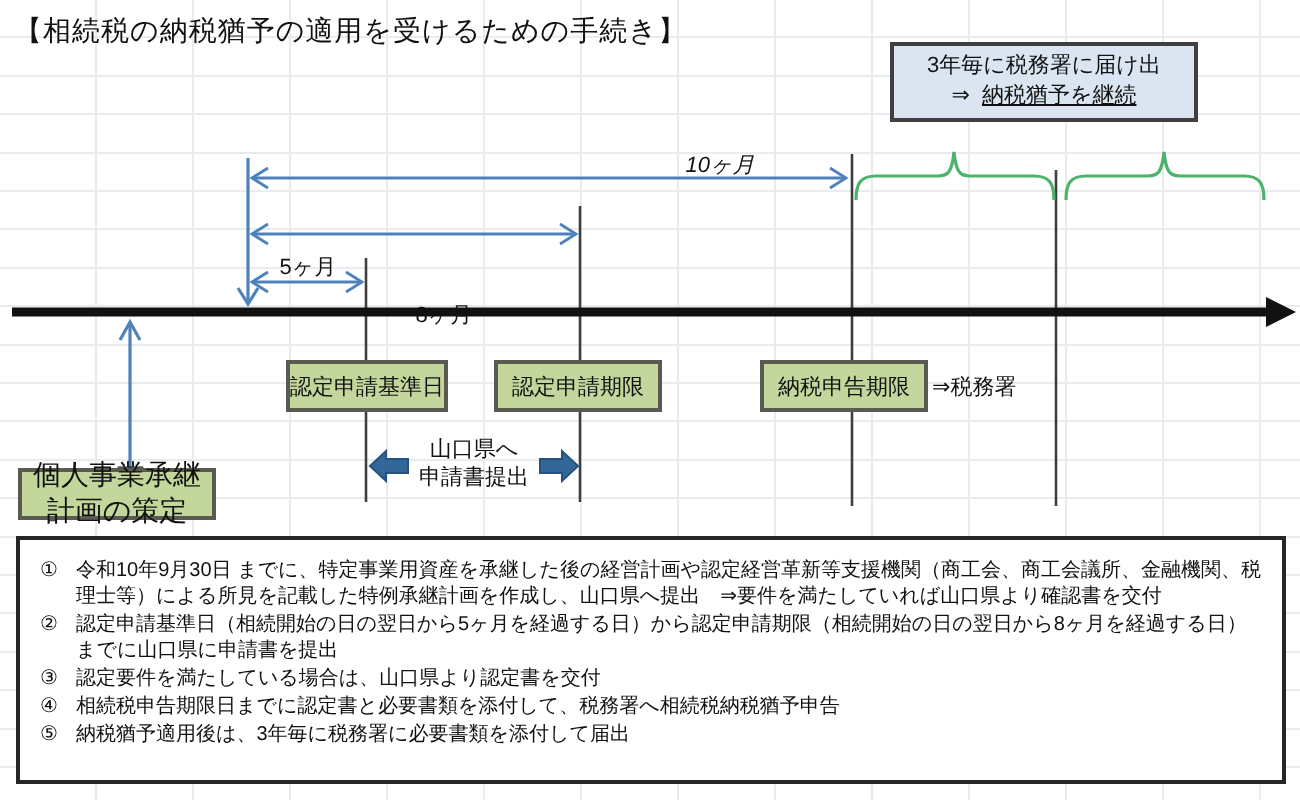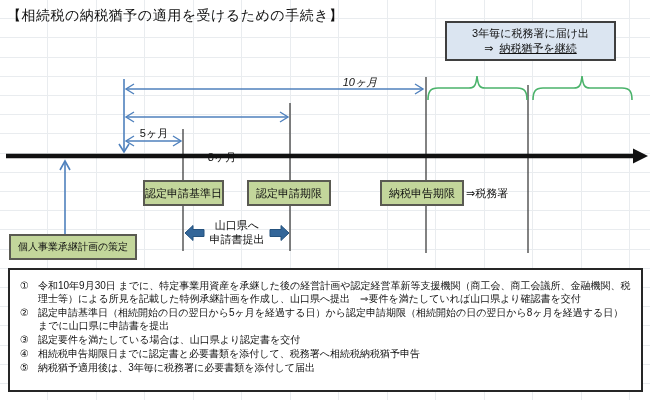--- a/index.html
+++ b/index.html
@@ -14,23 +14,23 @@
   .title{left:7px;top:7px;font-size:14px;font-weight:normal;letter-spacing:0.5px;white-space:nowrap;}
   svg.overlay{position:absolute;left:0;top:0;}
   .gbox{
     background:#c3d69b;border:2px solid #5a5a52;display:flex;align-items:center;justify-content:center;
     box-sizing:border-box;text-align:center;
   }
   .souzoku{left:88px;top:50px;width:75px;height:28px;font-size:13px;letter-spacing:2px;}
   .m1{left:143px;top:180px;width:81px;height:26px;font-size:11px;}
   .m2{left:247px;top:180px;width:84px;height:26px;font-size:11px;}
   .m3{left:380px;top:180px;width:84px;height:26px;font-size:11px;}
-  .plan{left:9px;top:234px;width:128px;height:26px;font-size:10px;}
+  .plan{left:9px;top:234px;width:99px;height:26px;font-size:14px;}
   .bluebox{
-    left:445px;top:21px;width:171px;height:40px;background:#dbe5f1;border:2px solid #3f3f3f;
+    left:445px;top:21px;width:154px;height:40px;background:#dbe5f1;border:2px solid #3f3f3f;
     box-sizing:border-box;display:flex;flex-direction:column;align-items:center;justify-content:center;
     font-size:11px;line-height:15px;text-align:center;
   }
   .bluebox .u{text-decoration:underline;text-align:center;}
   .bluebox .ar{margin-right:6px;}
   .durlabel{font-size:11px;white-space:nowrap;transform:translateX(-50%);}
   .d10{left:360px;top:75px;font-style:italic;}
   .d8{left:222px;top:102px;margin-top:48px;}
   .d5{left:154px;top:126px;}
   .zeimusho{left:466px;top:186px;font-size:11px;white-space:nowrap;}

